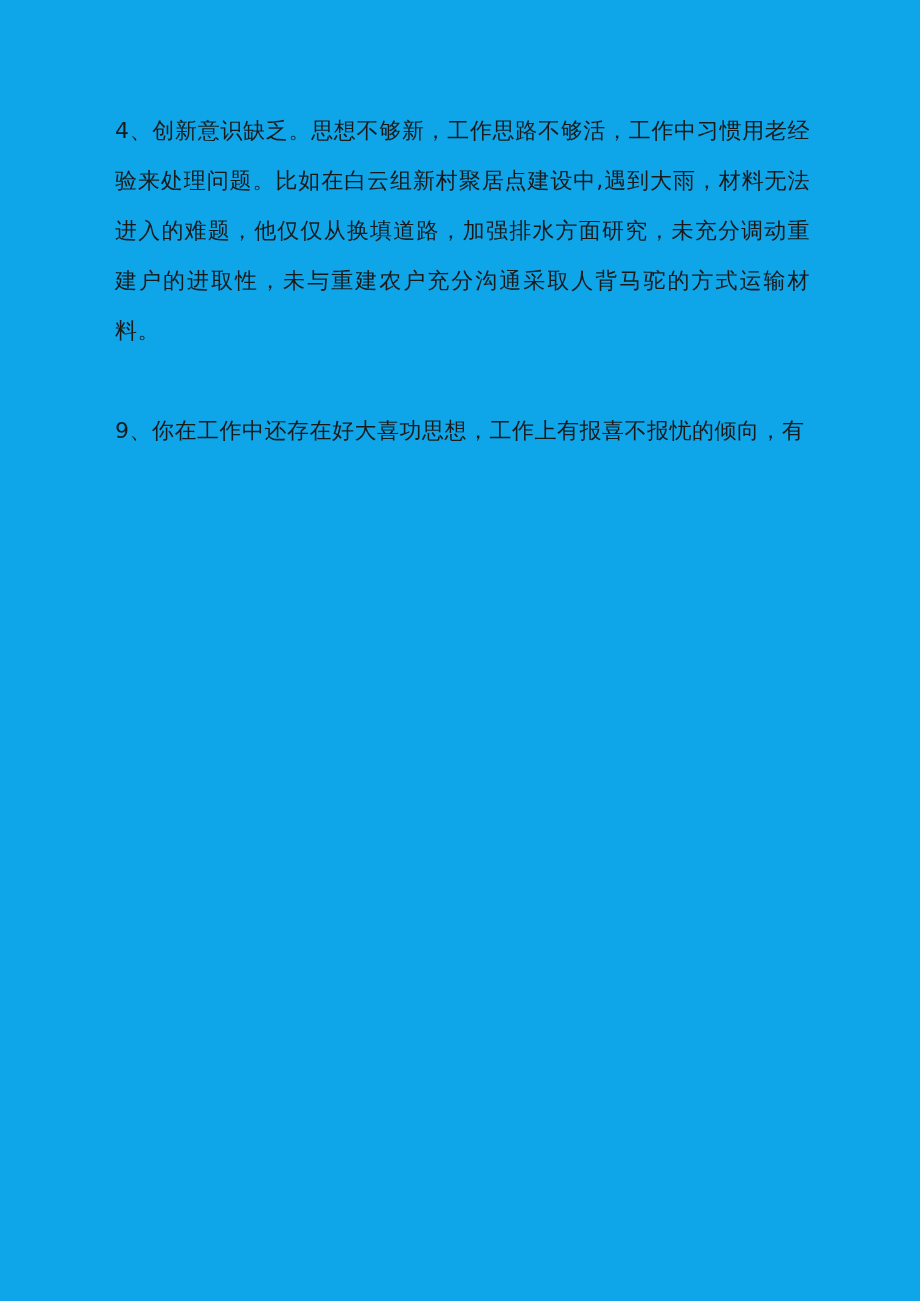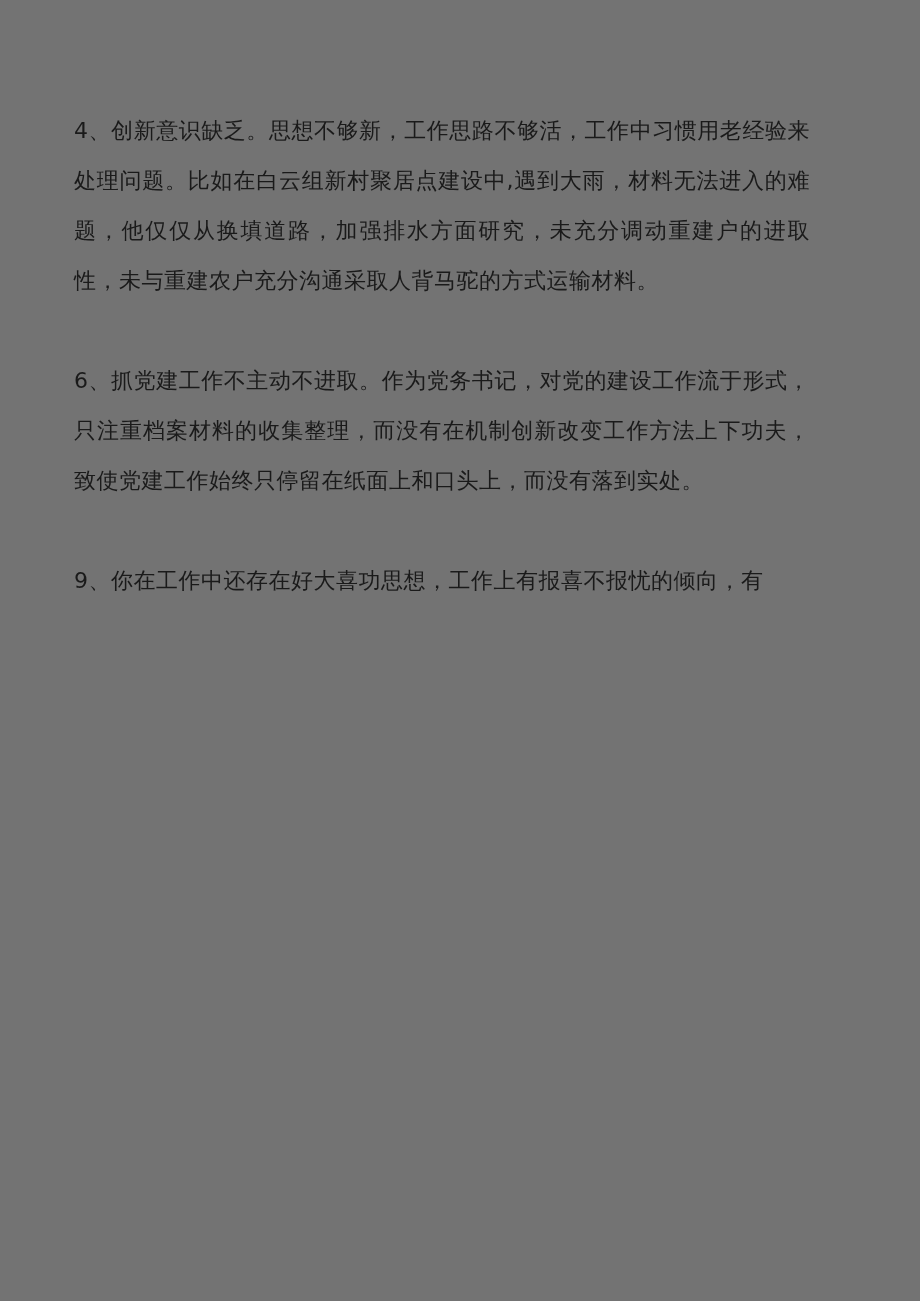--- a/index.html
+++ b/index.html
@@ -5,22 +5,22 @@
   html, body {
     margin: 0;
     padding: 0;
     background: #ffffff;
   }
   .page {
     position: relative;
     width: 920px;
     height: 1301px;
     box-sizing: border-box;
-    background: #737373;
-    padding: 106px 110px 0 74px;
+    background: #0ea5e9;
+    padding: 106px 110px 0 115px;
     overflow: hidden;
   }
   .para {
     margin: 0 0 50px 0;
     font-family: "DejaVu Sans", sans-serif;
     font-size: 22px;
     line-height: 50px;
     letter-spacing: 0.5px;
     color: #1a1a1a;
     text-align: justify;
@@ -31,19 +31,18 @@
     margin-bottom: 30px;
   }
 </style>
 </head>
 <body>
 
 <div class="page">
   <p class="para">4、创新意识缺乏。思想不够新，工作思路不够活，工作中习惯用老经验来处理问题。比如在白云组新村聚居点建设中,遇到大雨，材料无法进入的难题，他仅仅从换填道路，加强排水方面研究，未充分调动重建户的进取性，未与重建农户充分沟通采取人背马驼的方式运输材料。</p>
 
 
-  <p class="para">6、抓党建工作不主动不进取。作为党务书记，对党的建设工作流于形式，只注重档案材料的收集整理，而没有在机制创新改变工作方法上下功夫，致使党建工作始终只停留在纸面上和口头上，而没有落到实处。</p>
 
 
 
 
   <p class="para">9、你在工作中还存在好大喜功思想，工作上有报喜不报忧的倾向，有</p>
 </div>
 
 </body></html>

